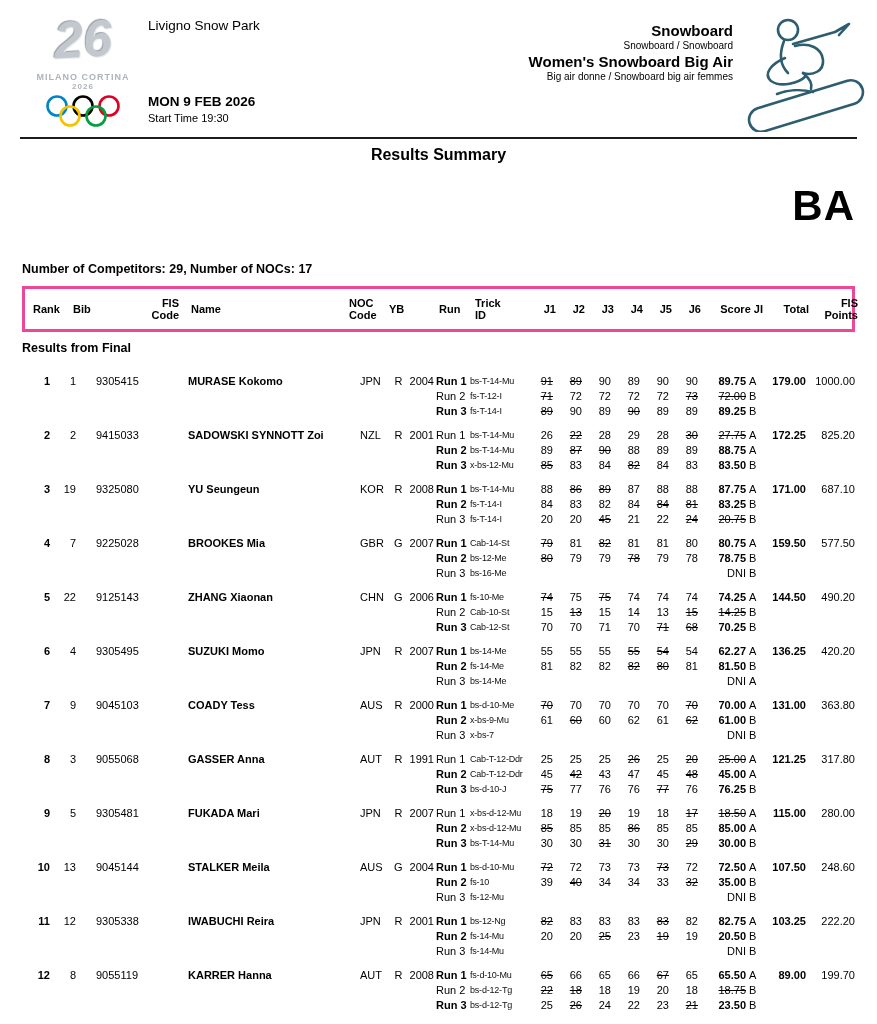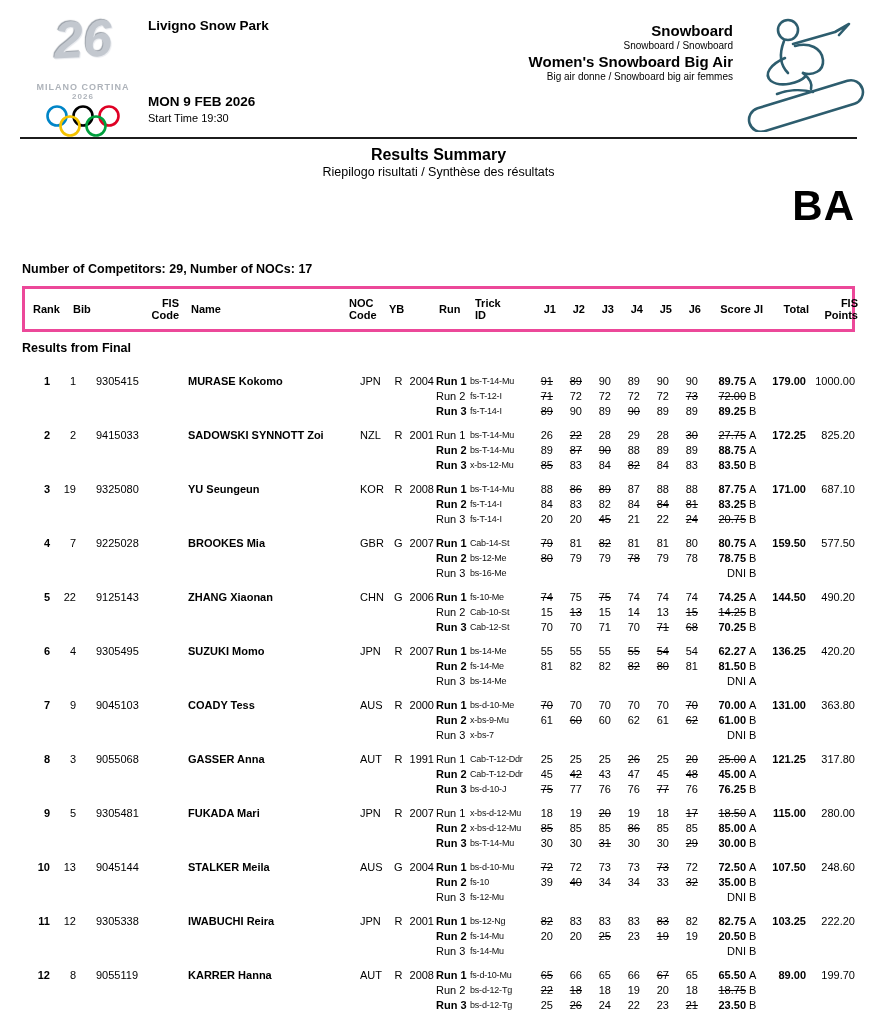--- a/index.html
+++ b/index.html
@@ -3,25 +3,25 @@
 <meta charset="utf-8">
 <style>
   * { margin:0; padding:0; box-sizing:border-box; }
   body { background:#fff; font-family:"Liberation Sans","DejaVu Sans",sans-serif; color:#000; }
   .page { position:relative; width:877px; height:1024px; background:#fff; overflow:hidden; }
 
   
   .logo { position:absolute; left:24px; top:10px; width:118px; text-align:center; }
   .logo-mark { font-size:52px; font-weight:bold; font-style:italic; color:#c3c8cf;
                text-shadow:1px 1px 1px #e8eaee, -1px -1px 1px #9aa0a8; transform:rotate(-3deg); line-height:58px; }
-  .logo-title { font-size:9px; font-weight:bold; color:#aeb3ba; letter-spacing:1px; margin-top:14px; }
+  .logo-title { font-size:9px; font-weight:bold; color:#aeb3ba; letter-spacing:1px; margin-top:4px; }
   .logo-year { font-size:8px; font-weight:bold; color:#aeb3ba; letter-spacing:1px; }
   .rings { margin-top:3px; }
 
-  .venue { position:absolute; left:148px; top:18px; font-size:13.5px; font-weight:bold; }
+  .venue { position:absolute; left:148px; top:18px; font-size:13.5px; font-weight:normal; }
   .dateblock { position:absolute; left:148px; top:94px; }
   .date { font-size:13.5px; font-weight:bold; }
   .starttime { font-size:11px; margin-top:3px; }
 
   .eventblock { position:absolute; right:144px; top:22px; text-align:right; }
   .discipline { font-size:15px; font-weight:bold; }
   .discipline-sub { font-size:10px; margin-top:1px; }
   .eventname { font-size:15px; font-weight:bold; margin-top:2px; }
   .event-sub { font-size:10px; margin-top:1px; }
 
@@ -122,21 +122,20 @@
       <path d="M42 48 C28 54 20 64 28 71 C38 78 56 73 63 66"></path>
       <path d="M60 63 C66 68 70 73 68 79"></path>
       <rect x="4" y="84" width="118" height="24" rx="12" transform="rotate(-17 63 96)"></rect>
       <path d="M34 84 C44 80 58 79 70 82"></path>
     </g>
   </svg>
 
   <div class="toprule"></div>
 
   <div class="title-main">Results Summary</div>
-  <div class="title-sub">Riepilogo risultati / Synthèse des résultats</div>
   <div class="event-code">BA</div>
 
   <div class="summary-line">Number of Competitors: 29, Number of NOCs: 17</div>
 
   <div class="thead">
     <div class="h-rank">Rank</div>
     <div class="h-bib">Bib</div>
     <div class="h-fis">FIS
 Code</div>
     <div class="h-name">Name</div>

